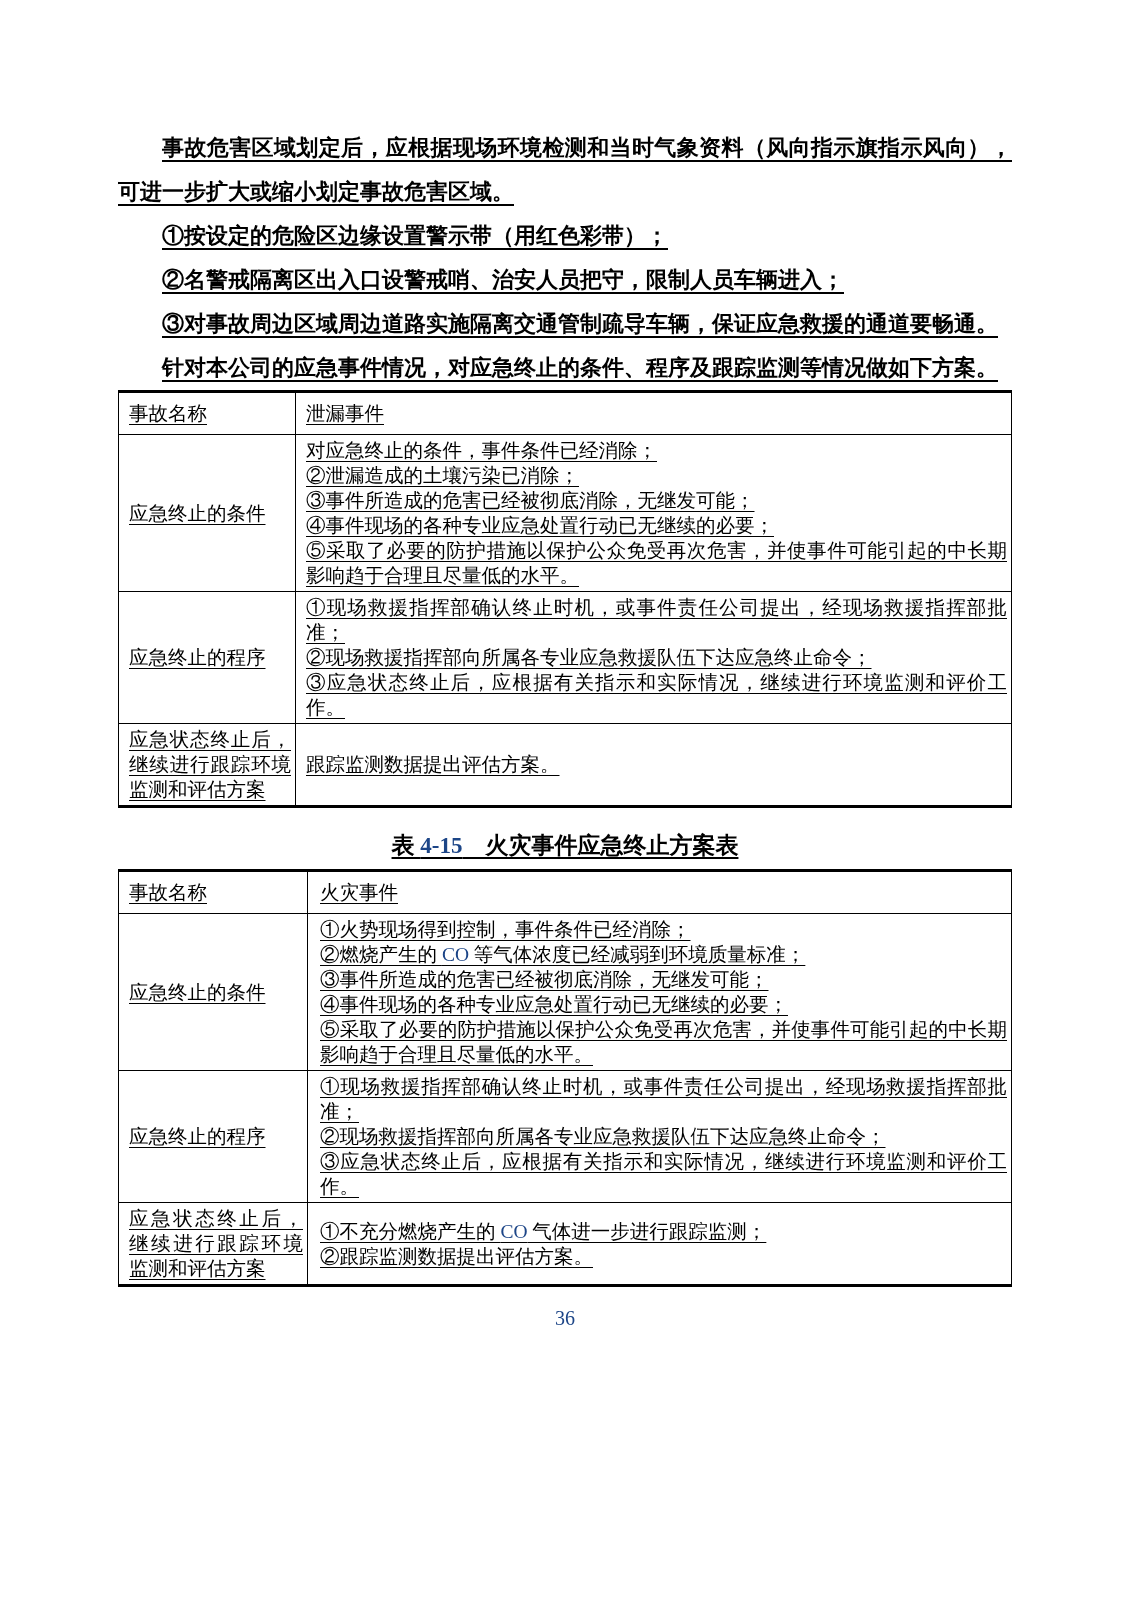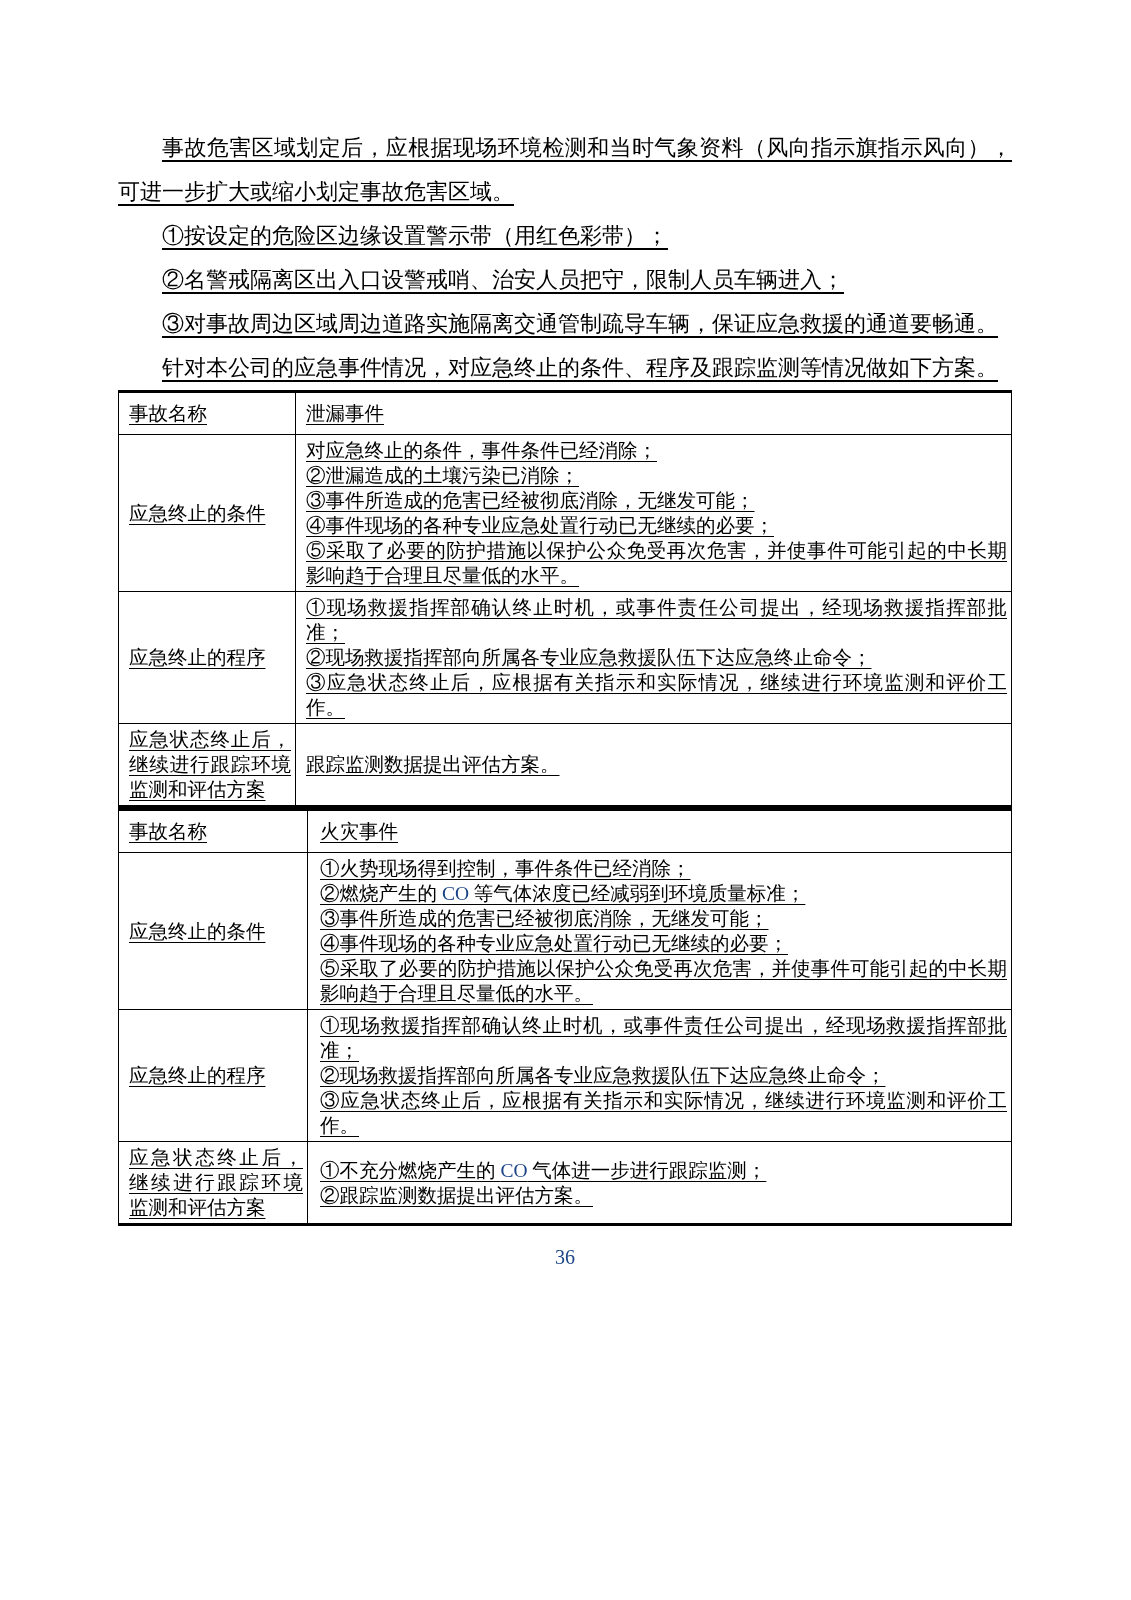--- a/index.html
+++ b/index.html
@@ -8,20 +8,21 @@
     width: 1131px; height: 1600px; background: #ffffff; overflow: hidden;
     padding: 126px 119px 0 118px;
     font-family: "Liberation Serif", "DejaVu Serif", serif;
     color: #000;
   }
   .para {
     font-size: 22px; line-height: 44px; margin: 0;
     text-align: justify; text-indent: 2em;
     text-decoration: underline; text-underline-offset: 5px; text-decoration-thickness: 1.5px;
     line-break: strict;
+    font-weight: bold;
   }
   .section-heading {
     font-size: 23px; font-weight: 700; line-height: 44px; margin: 0;
     text-decoration: underline; text-underline-offset: 5px; text-decoration-thickness: 2px;
   }
   .table-title {
     text-align: center; font-weight: 700; font-size: 22px; line-height: 33px;
     margin: 1px 0 0 0;
     text-decoration: underline; text-underline-offset: 4px; text-decoration-thickness: 1.5px;
   }
@@ -93,20 +94,21 @@
     </tr>
     <tr>
       <td class="label-cell">应急状态终止后，继续进行跟踪环境监测和评估方案</td>
       <td class="items-cell">
         <span class="cell-line">跟踪监测数据提出评估方案。</span>
       </td>
     </tr>
   </tbody>
     </table>
 
+  <div class="table-title second">表 <span class="latin">4-15</span>　火灾事件应急终止方案表</div>
 
   <table class="doc fire">
     <colgroup>
         <col style="width:189px">
         <col>
       </colgroup>
     <tbody>
         <tr class="hdr">
       <td class="label-cell">事故名称</td>
       <td class="items-cell">火灾事件</td>

